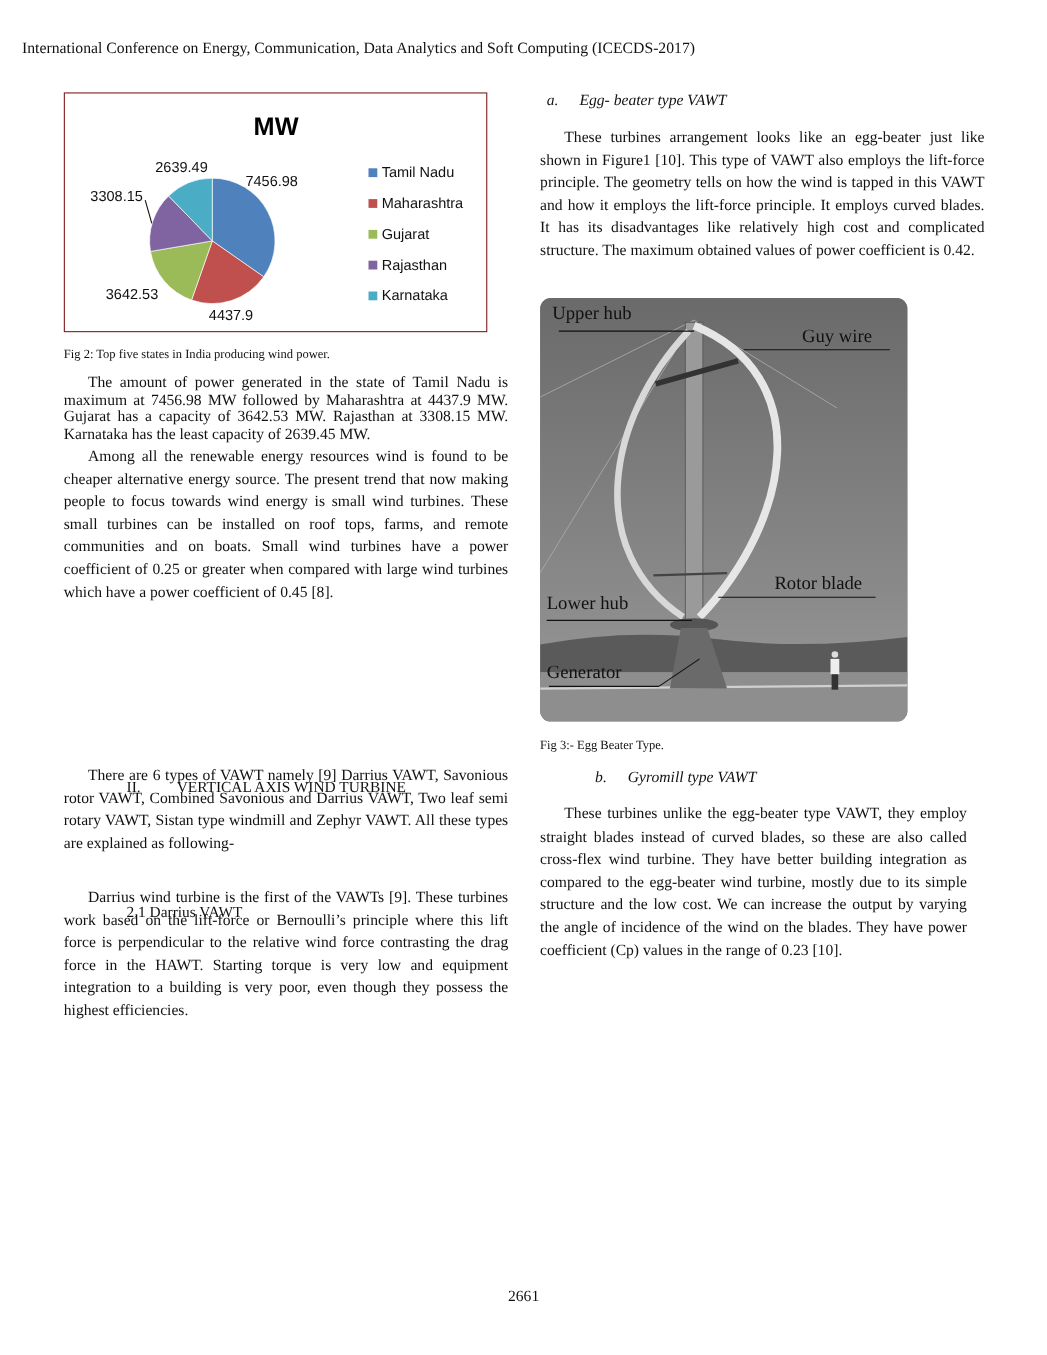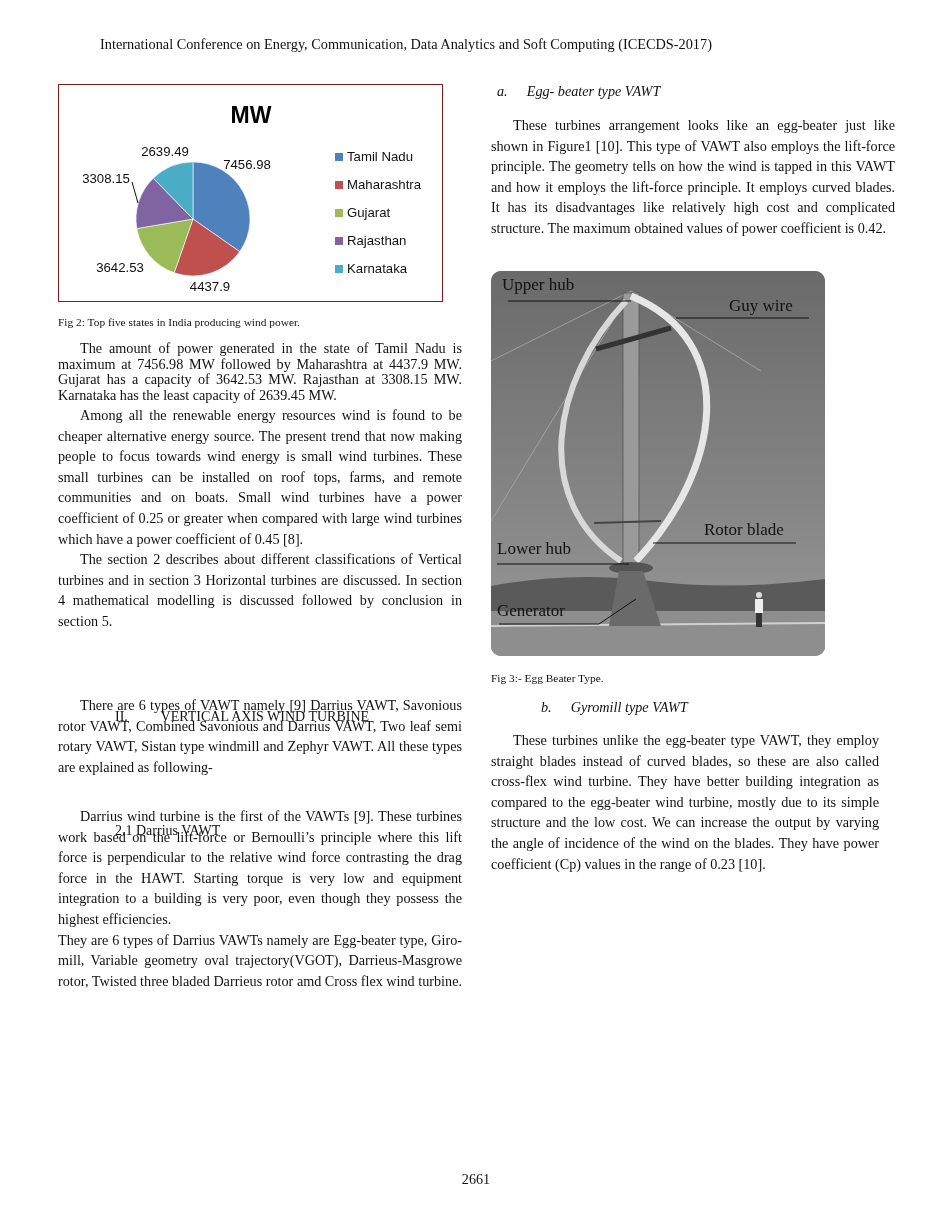--- a/index.html
+++ b/index.html
@@ -1,19 +1,19 @@
 <!DOCTYPE html>
 <html><head>
 <meta charset="utf-8">
 <style>
   html, body { margin: 0; padding: 0; background: #ffffff; }
   body { width: 952px; height: 1232px; position: relative; overflow: hidden;
          font-family: "Liberation Serif", serif; color: #111; }
-  .header { position: absolute; top: 36px; left: 0; width: 812px; text-align: center;
-            font-size: 14.3px; }
+  .header { position: absolute; top: 36px; left: 0; width: 812px; 
+            font-size: 14.3px; padding-left: 20px; }
   .col { position: absolute; font-size: 14.2px; line-height: 20.6px; text-align: justify; }
   .col-left { left: 58px; width: 404px; }
   .col-right { left: 491px; width: 404px; }
   p { margin: 0; }
   .indent { text-indent: 22px; }
   .chart-box { position: absolute; left: 58px; top: 84px; width: 385px; height: 218px;
                border: 1px solid #7f1d1d; box-sizing: border-box; background: #fff; }
   .chart-box svg { position: absolute; left: 0; top: 0; }
   .chart-title { font-family: "Liberation Sans", sans-serif; font-weight: bold; font-size: 23px; }
   .chart-lbl { font-family: "Liberation Sans", sans-serif; font-size: 13.2px; fill: #111; }
@@ -63,38 +63,36 @@
         <text class="legend-lbl" x="288" y="188">Karnataka</text>
       </g>
   </svg>
 </div>
 
 <div class="caption" style="left:58px; top:316px;">Fig 2: Top five states in India producing wind power.</div>
 
 <div class="col col-left" style="top:341px;">
   <p class="indent" style="line-height:15.5px;">The amount of power generated in the state of Tamil Nadu is maximum at 7456.98 MW followed by Maharashtra at 4437.9 MW. Gujarat has a capacity of 3642.53 MW. Rajasthan at 3308.15 MW. Karnataka has the least capacity of 2639.45 MW.</p>
   <p class="indent" style="margin-top:2px;">Among all the renewable energy resources wind is found to be cheaper alternative energy source. The present trend that now making people to focus towards wind energy is small wind turbines. These small turbines can be installed on roof tops, farms, and remote communities and on boats. Small wind turbines have a power coefficient of 0.25 or greater when compared with large wind turbines which have a power coefficient of 0.45 [8].</p>
-  <p class="indent">The section 2 describes about different classifications of Vertical turbines and in section 3 Horizontal turbines are discussed. In section 4 mathematical modelling is discussed followed by conclusion in section 5.</p>
 </div>
 
 <div class="heading-sec" style="left:115px; top:673px;">
   <span>II.</span>
   <span style="display:inline-block; width:26px;"></span>
   <span>VERTICAL AXIS WIND TURBINE</span>
 </div>
 
 <div class="col col-left" style="top:695px;">
   <p class="indent">There are 6 types of VAWT namely [9] Darrius VAWT, Savonious rotor VAWT, Combined Savonious and Darrius VAWT, Two leaf semi rotary VAWT, Sistan type windmill and Zephyr VAWT. All these types are explained as following-</p>
 </div>
 
 <div class="heading-sec" style="left:115px; top:787px;">2.1  Darrius VAWT</div>
 
 <div class="col col-left" style="top:806px;">
   <p class="indent">Darrius wind turbine is the first of the VAWTs [9]. These turbines work based on the lift-force or Bernoulli’s principle where this lift force is perpendicular to the relative wind force contrasting the drag force in the HAWT. Starting torque is very low and equipment integration to a building is very poor, even though they possess the highest efficiencies.</p>
-  <p>They are 6 types of Darrius VAWTs namely are Egg-beater type, Giro-mill, Variable geometry oval trajectory(VGOT), Darrieus-Masgrowe rotor, Twisted three bladed Darrieus rotor amd Cross flex wind turbine.</p>
 </div>
 
 <div class="subhead" style="left:497px; top:83px;">
   <span>a.</span>
   <span style="display:inline-block; width:12px;"></span>
   <span>Egg- beater type VAWT</span>
 </div>
 
 <div class="col col-right" style="top:115px;">
   <p class="indent">These turbines arrangement looks like an egg-beater just like shown in Figure1 [10]. This type of VAWT also employs the lift-force principle. The geometry tells on how the wind is tapped in this VAWT and how it employs the lift-force principle. It employs curved blades. It has its disadvantages like relatively high cost and complicated structure. The maximum obtained values of power coefficient is 0.42.</p>

